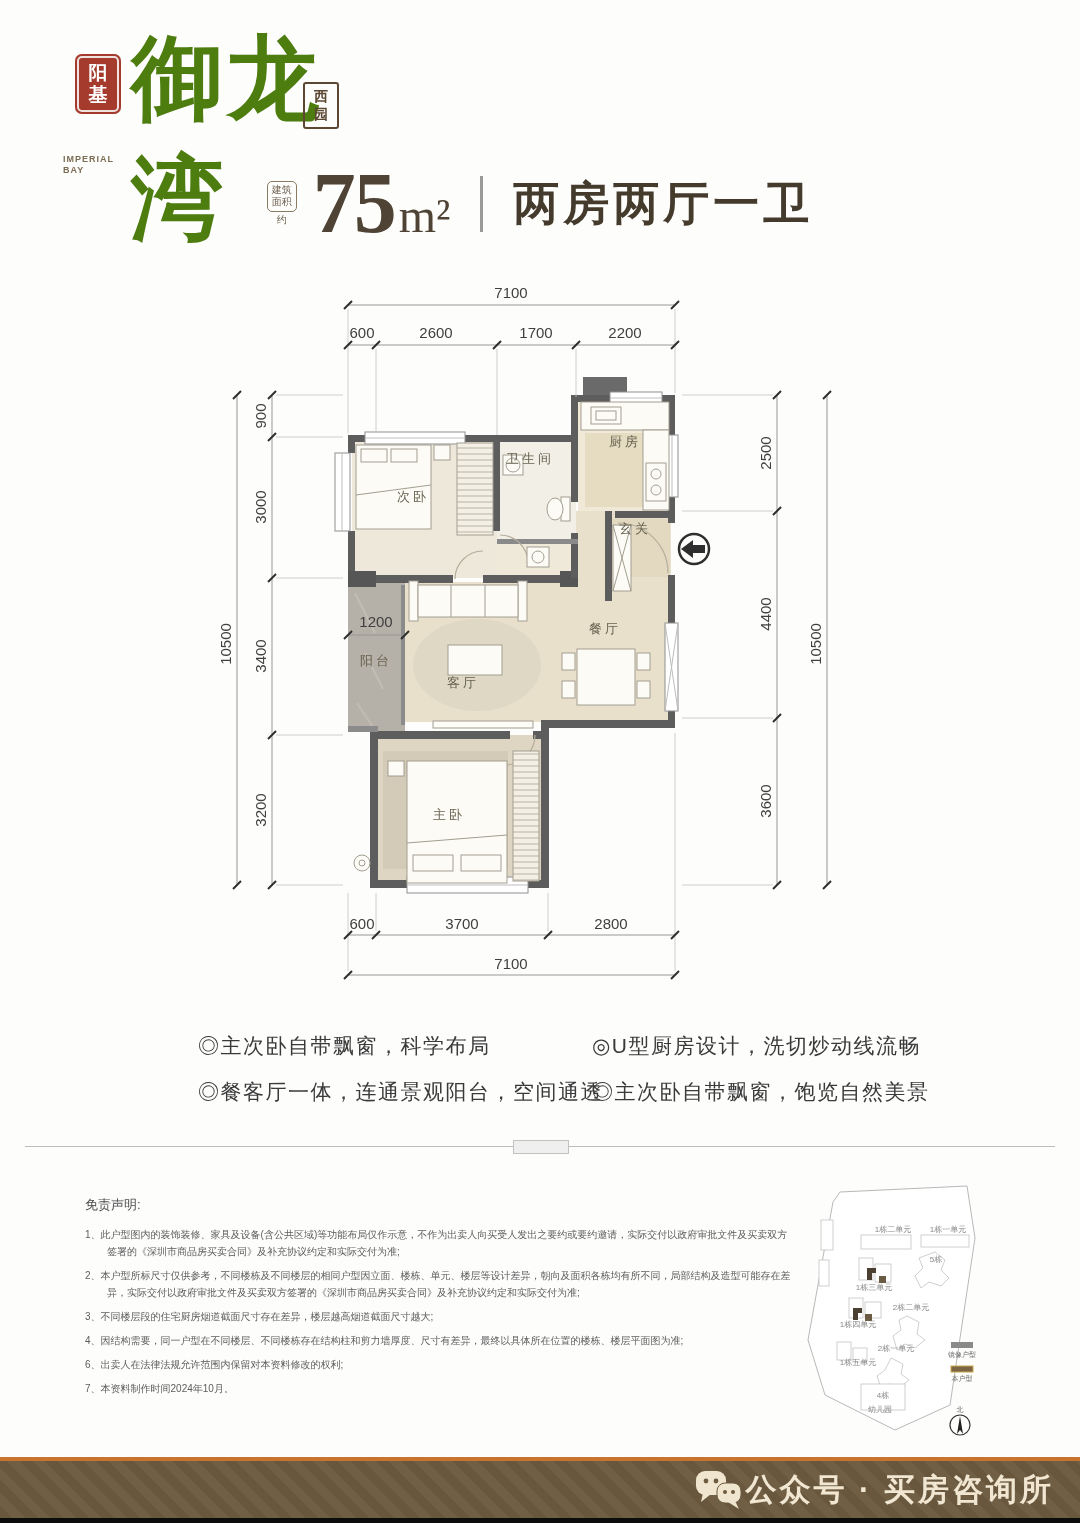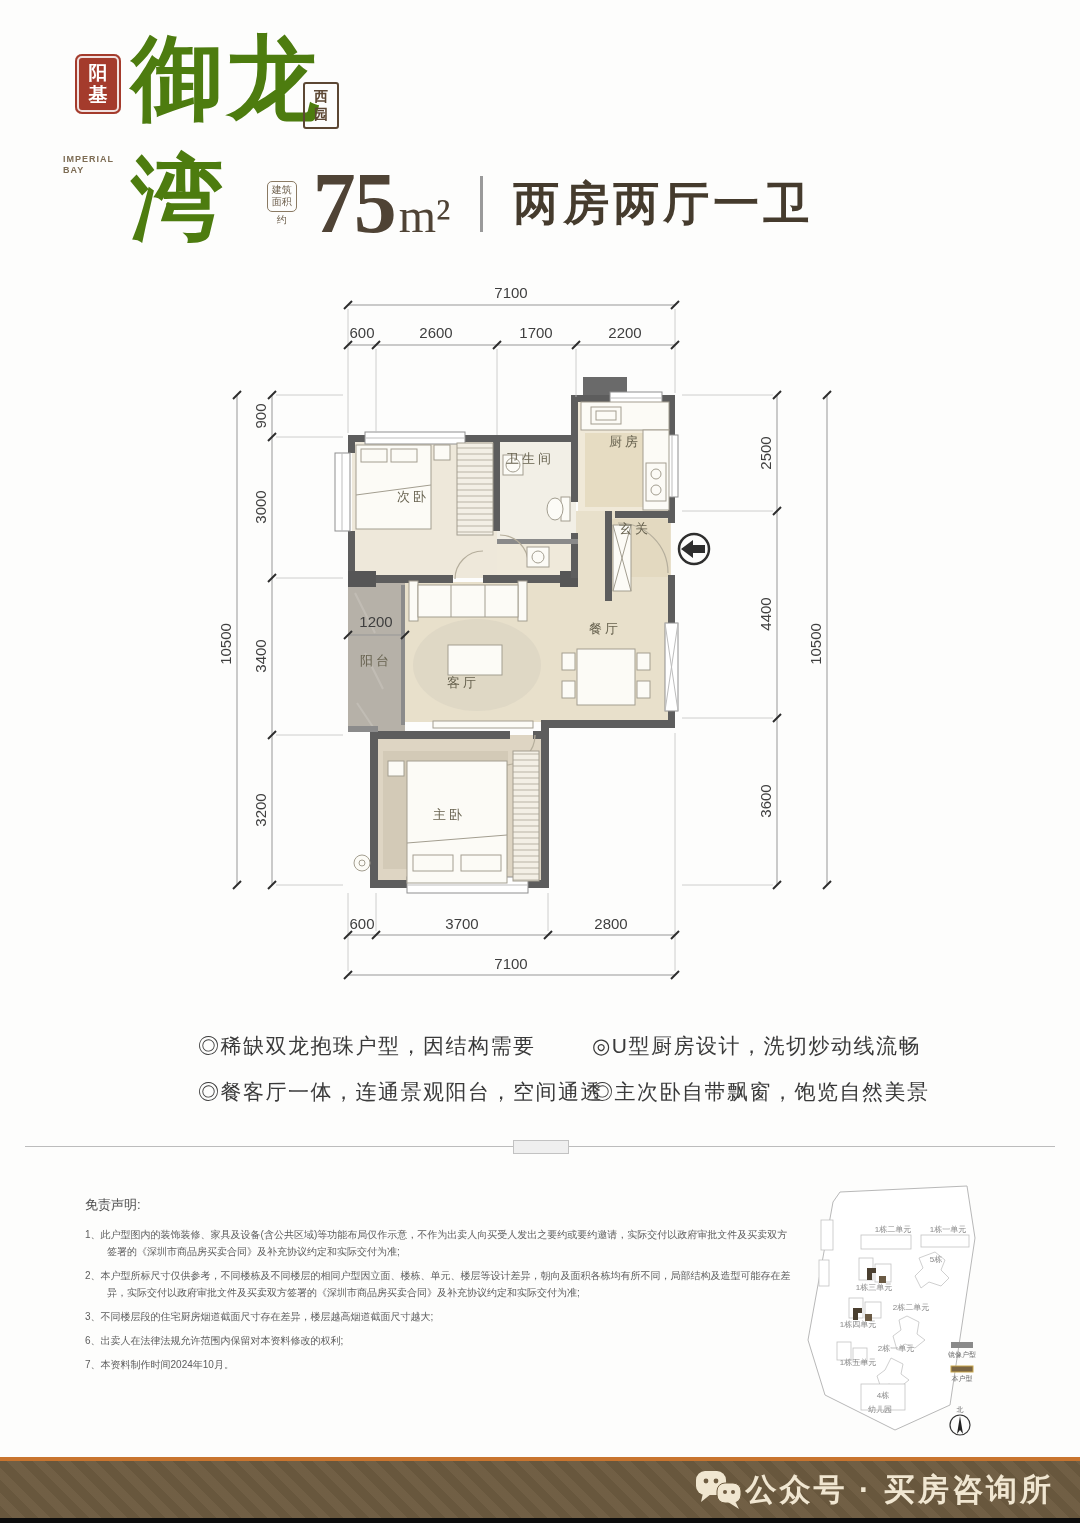--- a/index.html
+++ b/index.html
@@ -332,33 +332,34 @@
       <text class="dim" x="247" y="646" text-anchor="middle">3700</text>
       <text class="dim" x="396" y="646" text-anchor="middle">2800</text>
       <line class="dl" x1="133" y1="692" x2="460" y2="692"></line>
       <line class="tk" x1="129" y1="696" x2="137" y2="688"></line>
           <line class="tk" x1="456" y1="696" x2="464" y2="688"></line>
       <text class="dim" x="296" y="686" text-anchor="middle">7100</text>
     </g>
   </svg>
   </div>
 
-  <div class="feature" style="left:198px;top:1032px;">◎稀缺双龙抱珠户型，因结构需要</div>
+  <div class="feature" style="left:198px;top:1032px;">◎主次卧自带飘窗，科学布局</div>
   <div class="feature" style="left:592px;top:1032px;">◎U型厨房设计，洗切炒动线流畅</div>
   <div class="feature" style="left:198px;top:1078px;">◎餐客厅一体，连通景观阳台，空间通透</div>
   <div class="feature" style="left:592px;top:1078px;">◎主次卧自带飘窗，饱览自然美景</div>
 
   <div class="divider"></div>
   <div class="divider-chip"></div>
 
   <div class="disclaimer">
     <div class="t">免责声明:</div>
     <div class="it">1、此户型图内的装饰装修、家具及设备(含公共区域)等功能布局仅作示意，不作为出卖人向买受人发出之要约或要约邀请，实际交付以政府审批文件及买卖双方签署的《深圳市商品房买卖合同》及补充协议约定和实际交付为准;</div>
     <div class="it">2、本户型所标尺寸仅供参考，不同楼栋及不同楼层的相同户型因立面、楼栋、单元、楼层等设计差异，朝向及面积各栋均有所不同，局部结构及造型可能存在差异，实际交付以政府审批文件及买卖双方签署的《深圳市商品房买卖合同》及补充协议约定和实际交付为准;</div>
     <div class="it">3、不同楼层段的住宅厨房烟道截面尺寸存在差异，楼层越高烟道截面尺寸越大;</div>
+    <div class="it">4、因结构需要，同一户型在不同楼层、不同楼栋存在结构柱和剪力墙厚度、尺寸有差异，最终以具体所在位置的楼栋、楼层平面图为准;</div>
     <div class="it">6、出卖人在法律法规允许范围内保留对本资料修改的权利;</div>
     <div class="it">7、本资料制作时间2024年10月。</div>
   </div>
 
   <div class="siteplan">
   <svg width="280" height="278" viewBox="0 0 280 278">
     <polygon points="45,12 172,6 180,58 155,225 100,250 30,215 13,160 38,22" fill="#ffffff" stroke="#b8b8b8" stroke-width="1"></polygon>
     <g class="bld">
       <rect x="66" y="55" width="50" height="14"></rect>
       <rect x="126" y="55" width="48" height="12"></rect>

